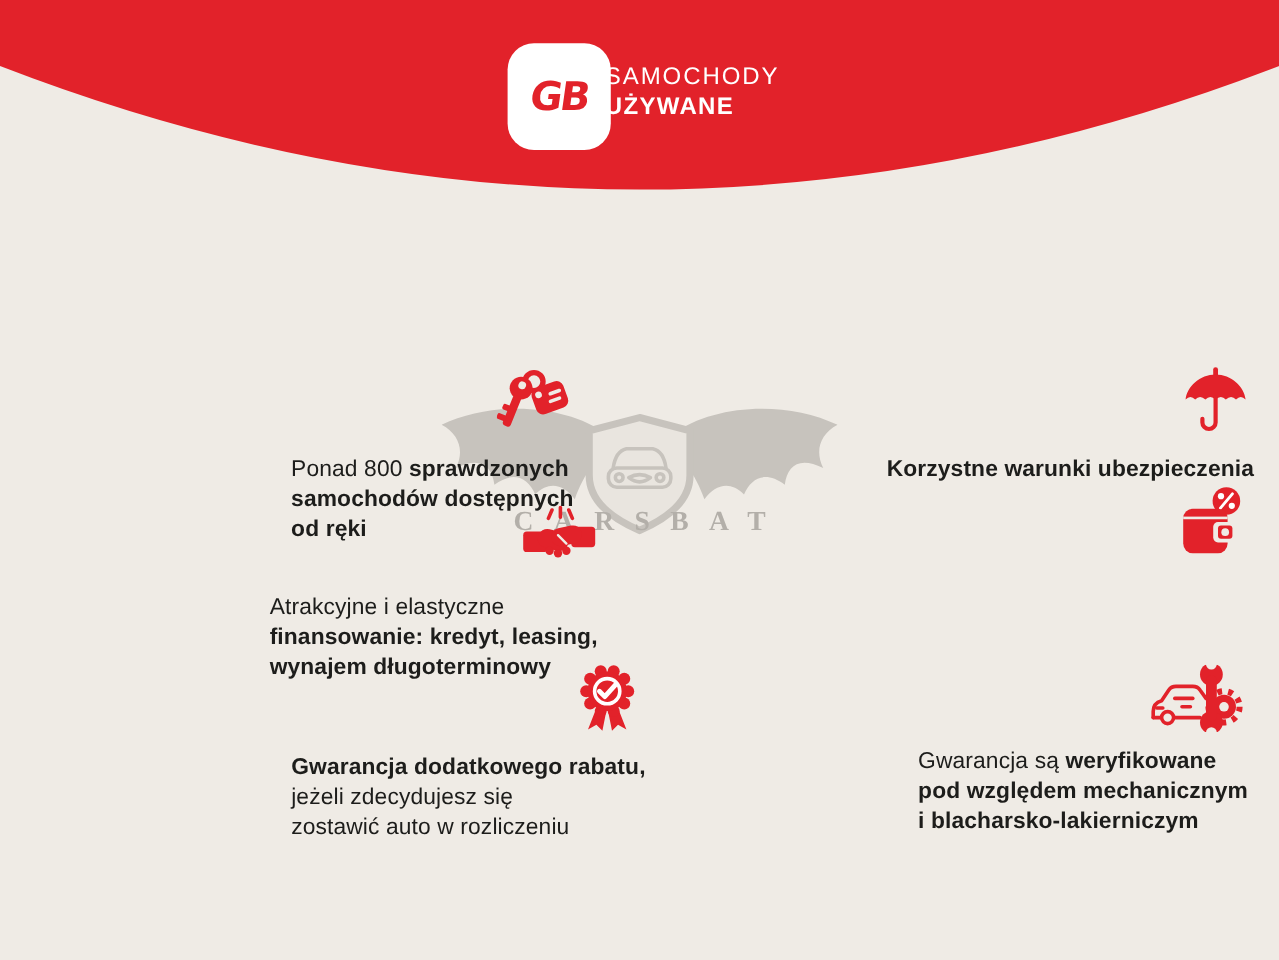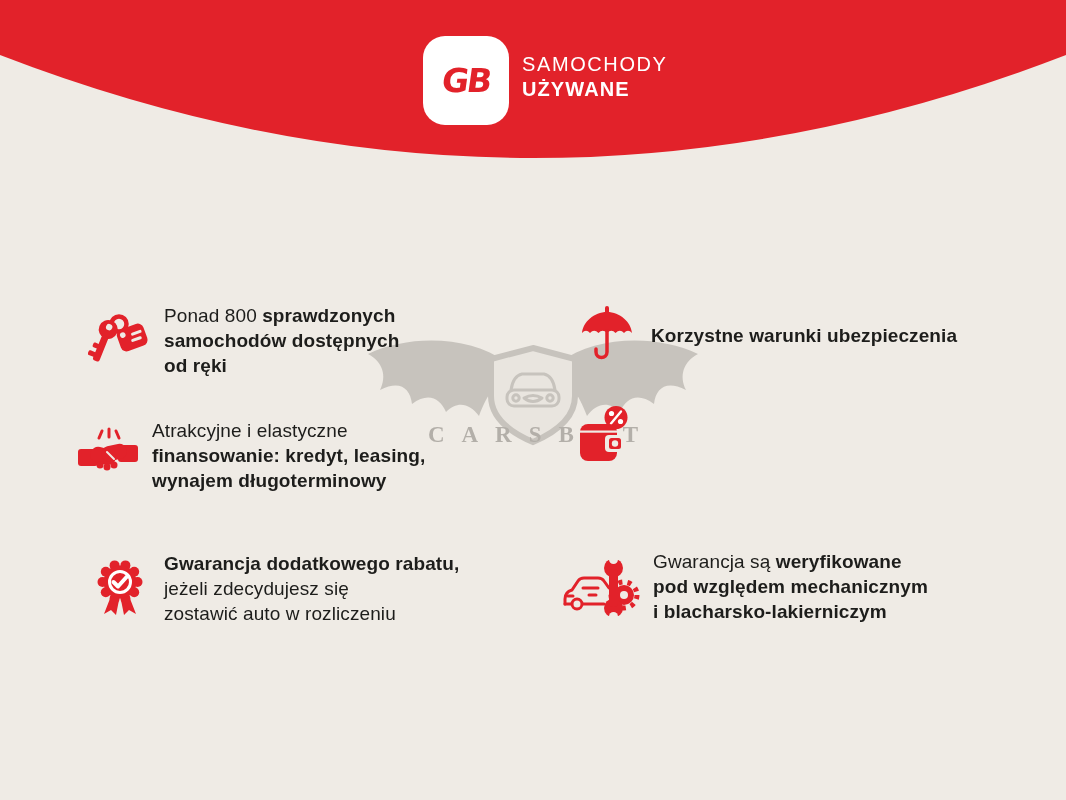--- a/index.html
+++ b/index.html
@@ -21,40 +21,40 @@
   .header-curve path{fill:var(--red);}
   .logo-box{
     position:absolute;left:423px;top:36px;width:86px;height:89px;
     background:var(--white);border-radius:22px;z-index:2;
     display:flex;align-items:center;justify-content:center;
   }
   .gb{
     color:var(--red);font-weight:900;font-size:33px;letter-spacing:-2px;
     transform:skewX(-8deg);font-family:"DejaVu Sans",sans-serif;
   }
-  .brand{position:absolute;left:522px;top:53px;z-index:2;color:var(--white);}
+  .brand{position:absolute;left:504px;top:53px;z-index:2;color:var(--white);}
   .brand-1{font-size:20px;letter-spacing:1.6px;font-weight:500;}
   .brand-2{font-size:20px;letter-spacing:1.1px;font-weight:800;margin-top:2px;}
 
   .watermark{position:absolute;left:368px;top:332px;width:330px;height:150px;z-index:0;}
   .wm-text{
     position:absolute;left:0;right:0;top:90px;text-align:center;
     font-family:"Liberation Serif",serif;font-size:23px;font-weight:700;
     letter-spacing:17px;text-indent:17px;color:var(--watermark-text);
   }
 
-  .feature{position:absolute;display:flex;align-items:center;z-index:3;gap:12px;}
+  .feature{position:absolute;display:flex;align-items:flex-end;z-index:3;gap:12px;flex-direction:column;}
   .ficon{flex:0 0 auto;display:flex;align-items:center;justify-content:center;}
   .ftext{
     white-space:pre-line;font-size:19px;line-height:25px;color:var(--text-dark);
     letter-spacing:0.1px;
   }
   .ftext .b{font-weight:700;}
   .f1{left:88px;top:303px;width:390px;}
-  .f2{left:76px;top:418px;width:410px;}
+  .f2{left:88px;top:418px;width:410px;}
   .f3{left:88px;top:551px;width:450px;}
   .f4{left:575px;top:303px;width:470px;}
   .f5{left:575px;top:404px;width:470px;}
   .f6{left:560px;top:549px;width:480px;gap:9px;}
   .icon-red{fill:var(--red);}
   .icon-bg{fill:var(--background);}
   .stroke-red{stroke:var(--red);fill:none;}
 </style>
 </head>
 <body>

